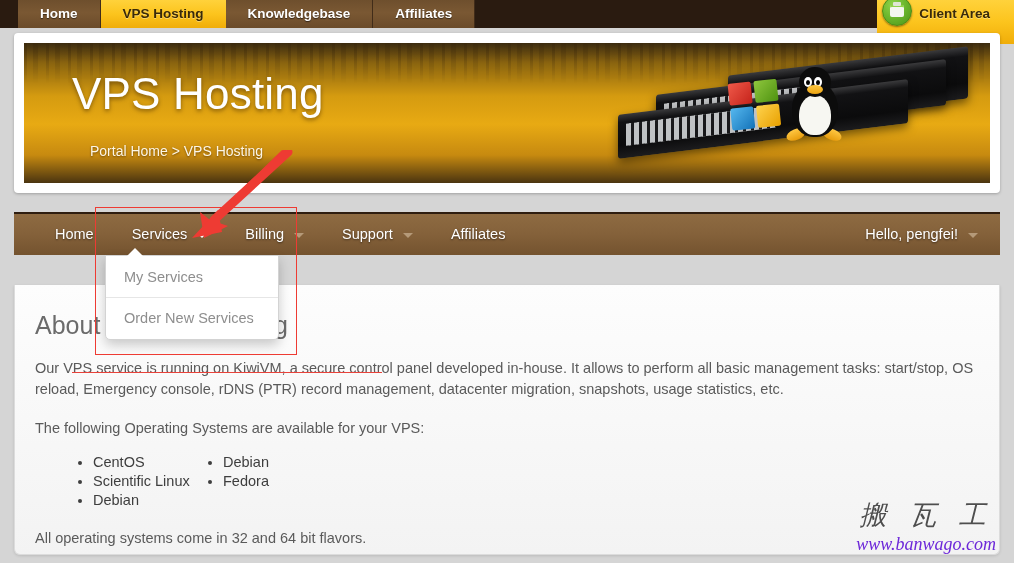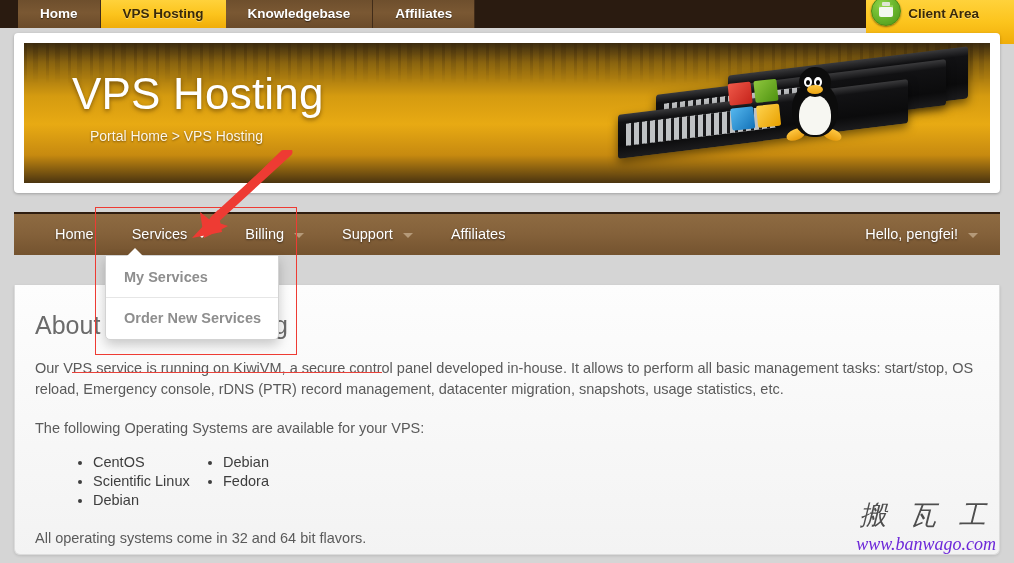--- a/index.html
+++ b/index.html
@@ -37,21 +37,21 @@
   }
   .ttab.active {
     background: linear-gradient(to bottom, #ffd23b 0%, #fcc41d 50%, #f0ad09 100%);
     color: #3a2a08;
     text-shadow: 0 1px 0 rgba(255,255,255,.35);
     border-right: none;
   }
   .client-area {
     position: absolute; right: 0; top: 0;
     height: 44px; line-height: 28px;
-    padding: 0 35px 0 42px;
+    padding: 0 24px 0 42px;
     background: linear-gradient(to bottom, #ffd23b 0%, #fcc41d 50%, #f0ad09 100%);
     color: #3a2a08; font-size: 13.5px; font-weight: bold;
     text-shadow: 0 1px 0 rgba(255,255,255,.35);
     white-space: nowrap;
     cursor: pointer;
   }
   .cart-icon {
     position: absolute; left: 5px; top: -4px;
     width: 30px; height: 30px; border-radius: 50%;
     background: radial-gradient(circle at 35% 28%, #8fd24a 0%, #6cb82e 45%, #4d9418 100%);
@@ -98,21 +98,21 @@
     -webkit-mask-image: linear-gradient(to bottom, #000 0%, transparent 100%);
     mask-image: linear-gradient(to bottom, #000 0%, transparent 100%);
   }
   .banner-title {
     position: absolute; left: 48px; top: 26px;
     font-size: 44px; color: #ffffff; font-weight: normal;
     letter-spacing: .2px;
     text-shadow: 0 2px 4px rgba(60,35,0,.55);
   }
   .banner-crumb {
-    position: absolute; left: 50px; top: 85px;
+    position: absolute; left: 50px; top: 100px;
     font-size: 14px; color: #fdf6e6;
     text-shadow: 0 1px 2px rgba(60,35,0,.6);
     padding-left: 16px;
   }
   
   .server-art {
     position: absolute; right: 22px; top: 10px;
     width: 350px; height: 120px;
   }
   .rack {
@@ -235,21 +235,21 @@
   .dropdown::before {
     content: ""; position: absolute;
     left: 20px; top: -8px;
     border-left: 9px solid transparent;
     border-right: 9px solid transparent;
     border-bottom: 9px solid #ffffff;
   }
   .dd-item {
     padding: 7px 18px;
     font-size: 14.5px; color: #8e8e8e;
-    white-space: nowrap; cursor: pointer; font-weight: bold;
+    white-space: nowrap; cursor: pointer;
   }
   .dd-sep { height: 1px; background: #e6e6e6; margin: 5px 0; }
 
   
   .content {
     position: absolute; left: 14px; top: 285px;
     width: 986px; height: 270px;
     background: linear-gradient(to bottom, #fdfdfd 0%, #f3f3f3 100%);
     border: 1px solid #dcdcdc;
     border-top: none;

